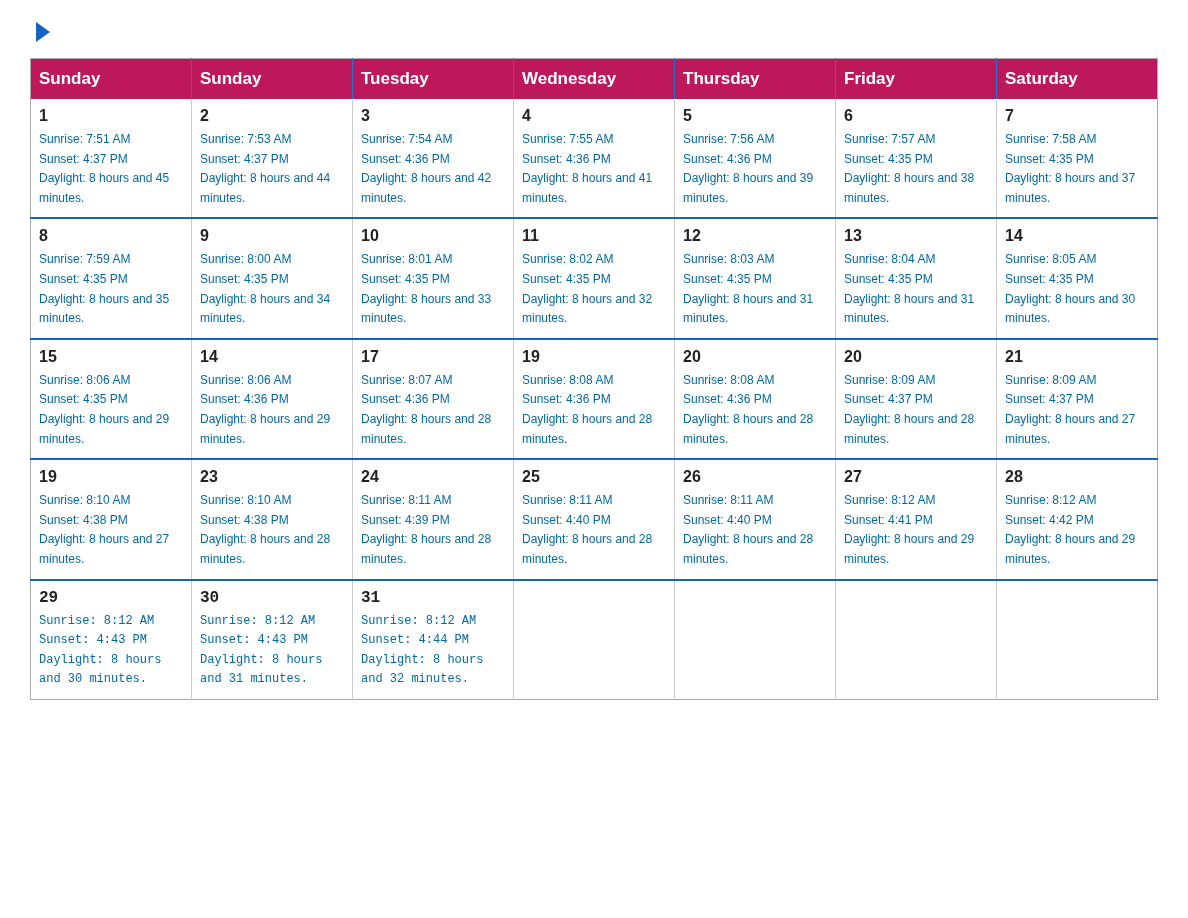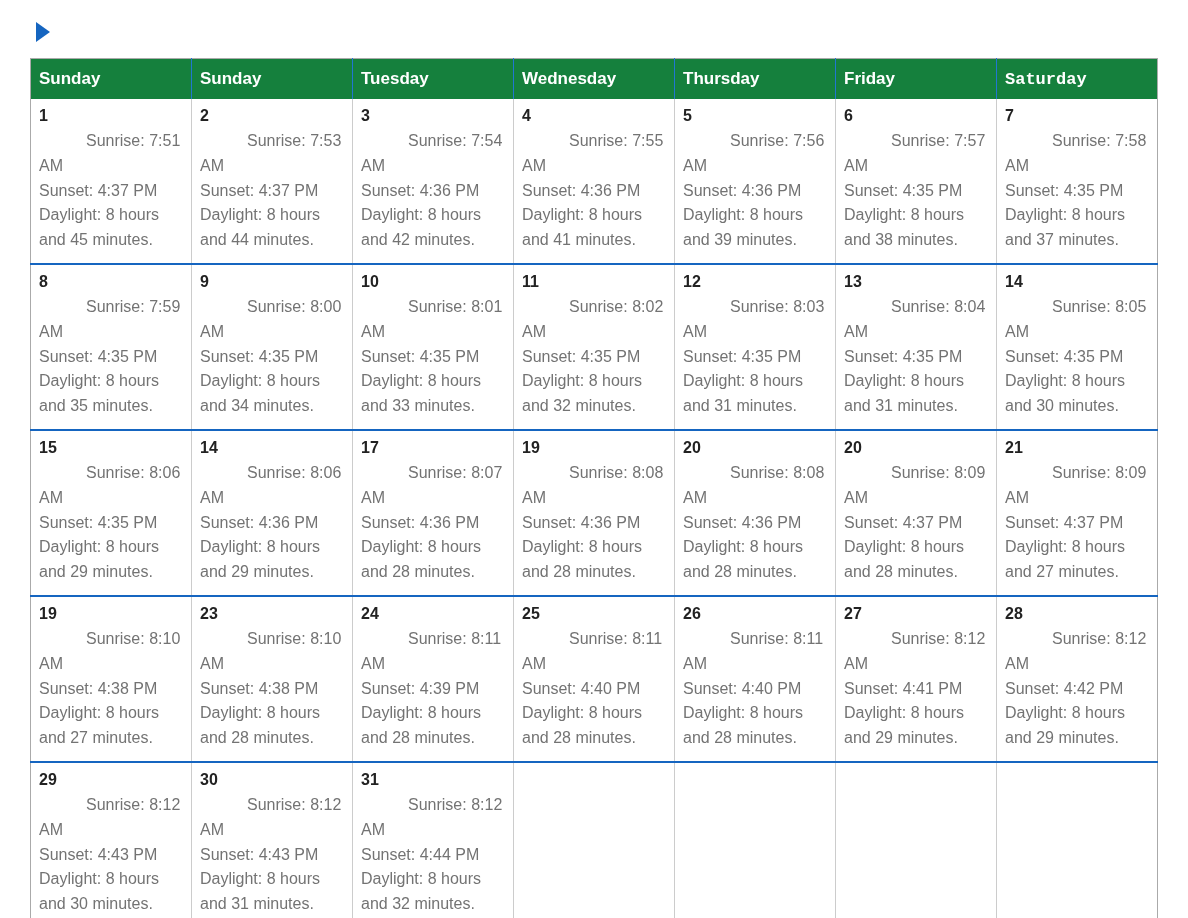--- a/index.html
+++ b/index.html
@@ -61,63 +61,62 @@
       font-size: 20px;
       color: #444;
       margin-top: 4px;
     }
     .calendar {
       width: 100%;
       border-collapse: collapse;
       border: 1px solid #aaa;
     }
     .calendar thead tr {
-      background: #15803d;
+      background: #be185d;
       border-radius: 7px;
     }
     .calendar thead th {
       color: #fff;
       font-size: 17px;
       font-weight: 600;
       padding: 10px 8px;
       text-align: left;
       border-right: 1px solid #2176d2;
     }
     .calendar thead th:last-child {
       border-right: none;
-      font-family: Liberation Mono, monospace;
     }
     .calendar tbody tr {
       border-bottom: 2px solid #1565c0;
     }
     .calendar tbody tr:last-child {
       border-bottom: 1px solid #aaa;
+      font-family: Liberation Mono, monospace;
     }
     .calendar tbody td {
       vertical-align: top;
       padding: 8px 8px 10px 8px;
       border-right: 1px solid #ccc;
       width: calc(100% / 7);
       min-height: 90px;
     }
     .calendar tbody td:last-child {
       border-right: none;
     }
     .day-number {
       font-size: 16px;
       font-weight: bold;
       color: #222;
       display: block;
       margin-bottom: 4px;
     }
     .day-info {
-      font-size: 16px;
-      color: #737373;
+      font-size: 12px;
+      color: #0369a1;
       line-height: 1.55;
-      margin-left: 47px;
     }
     .empty {
       background: #fff;
     }
   </style>
 </head>
 <body>
 
 <div class="header">
   <div class="logo">

